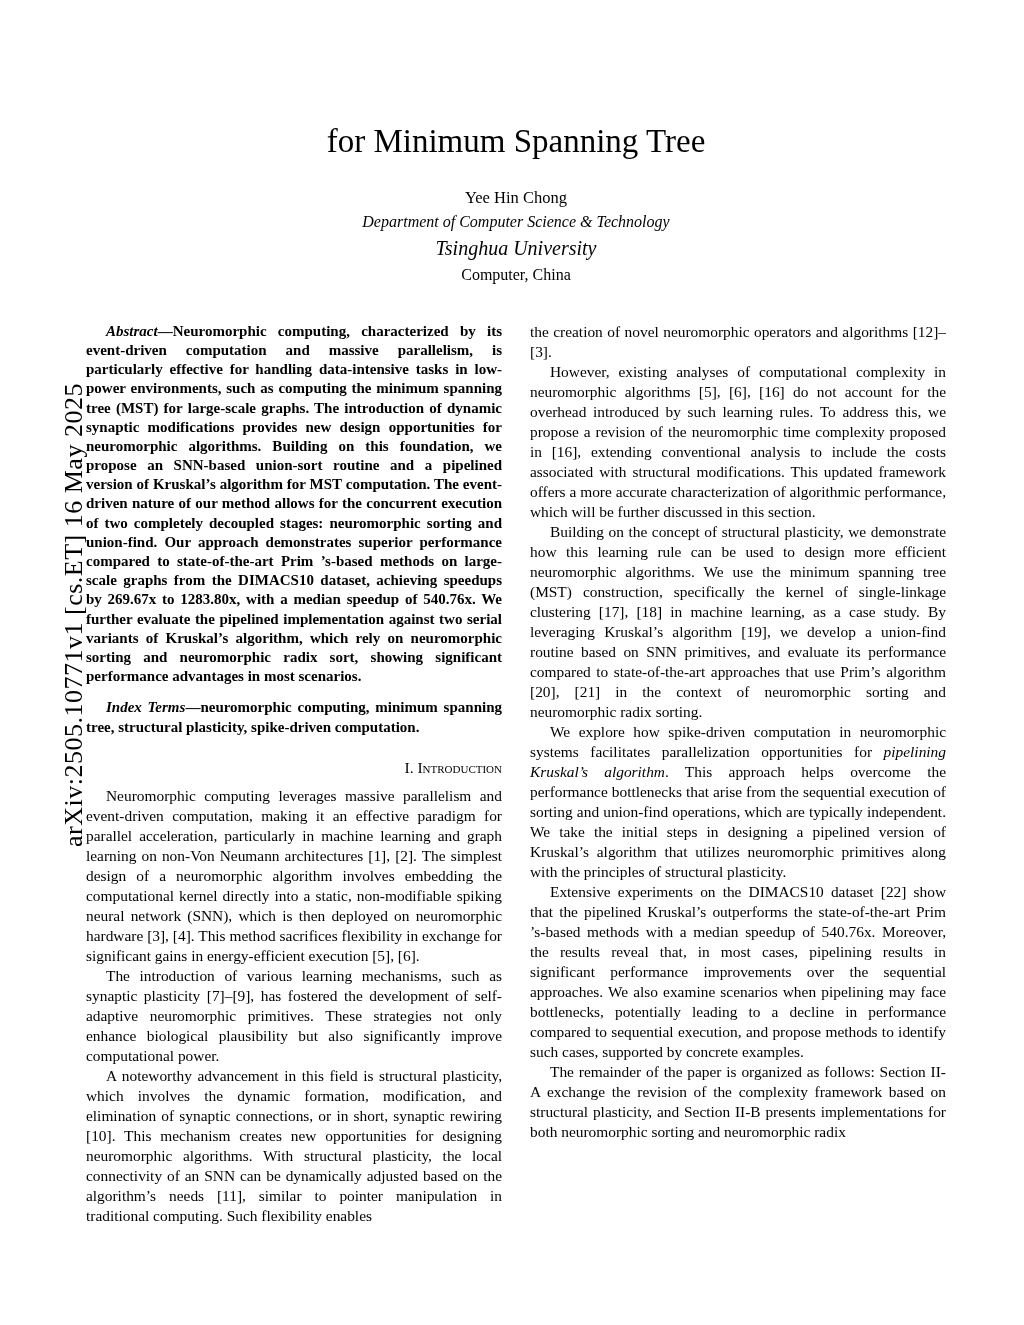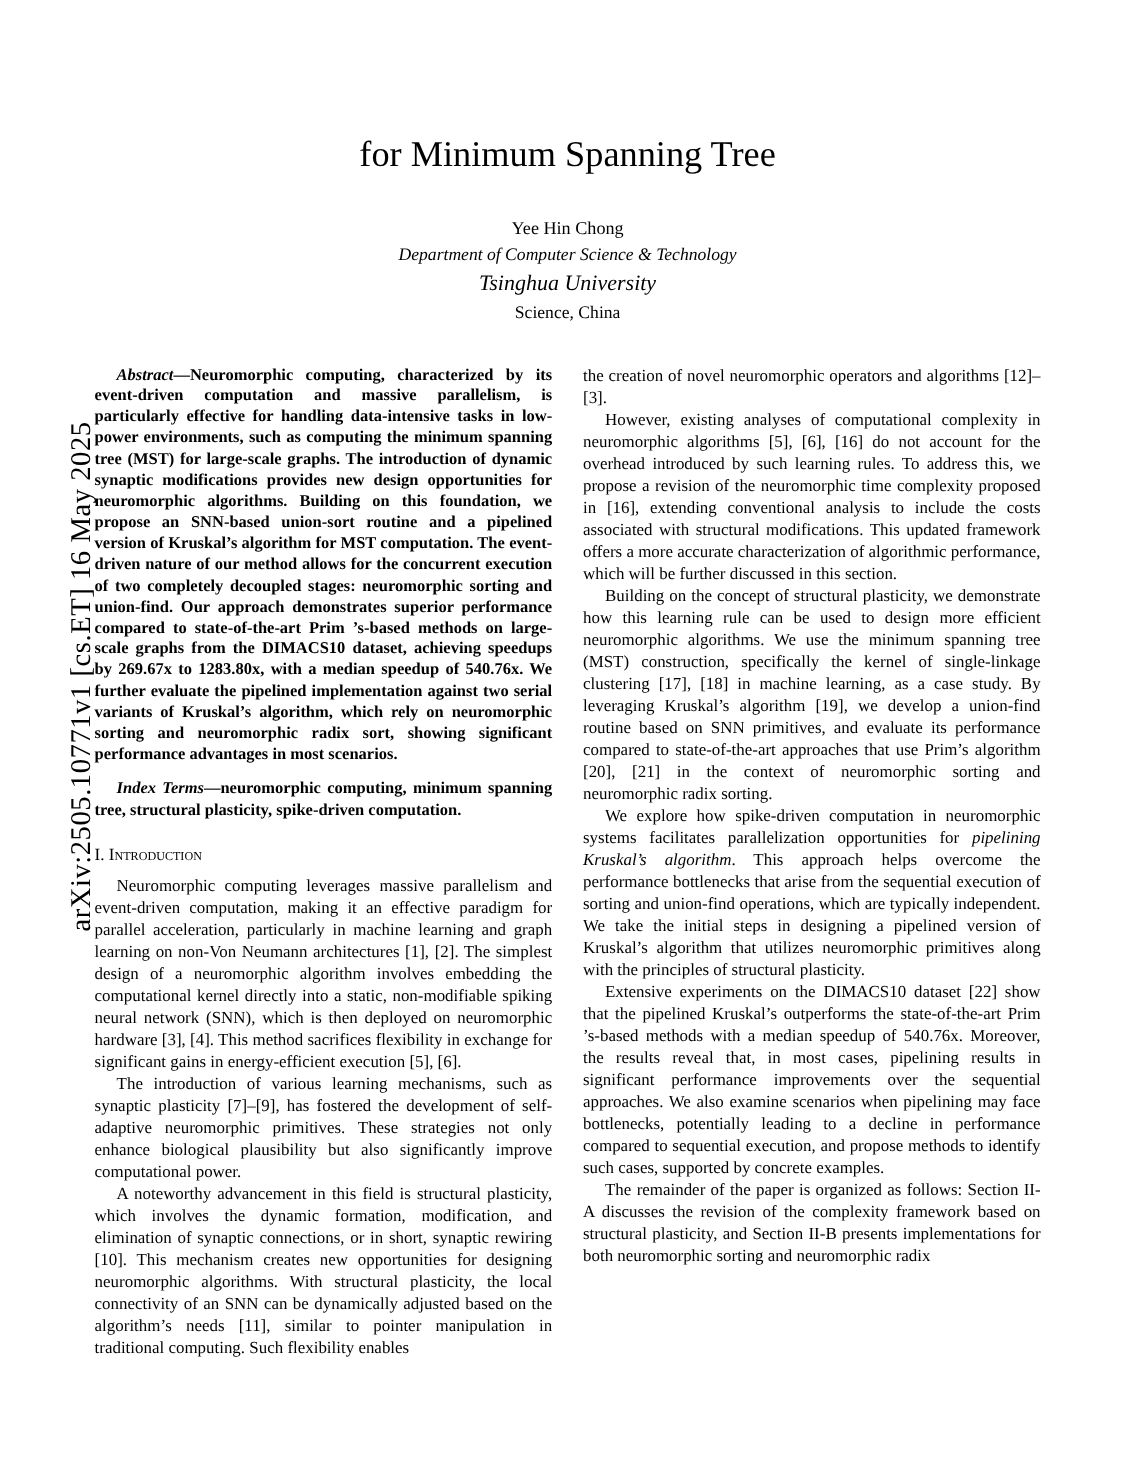--- a/index.html
+++ b/index.html
@@ -44,21 +44,21 @@
   }
   .title {
     font-family: "Liberation Serif", serif;
     font-size: 33px;
     line-height: 1.28;
     text-align: center;
     margin: 18px 40px 0 40px;
     font-weight: normal;
   }
   .authors {
-    margin-top: 34px;
+    margin-top: 24px;
     text-align: center;
     line-height: 1.45;
   }
   .author-name {
     font-size: 16.5px;
   }
   .author-dept {
     font-size: 16px;
     font-style: italic;
   }
@@ -107,21 +107,21 @@
     line-height: 1.28;
     text-align: justify;
     text-indent: 20px;
     margin-top: 12px;
   }
   .indexterms .lead {
     font-style: italic;
     font-weight: bold;
   }
   .section-head {
-    text-align: left;
+    text-align: right;
     margin: 22px 0 9px 0;
     font-size: 15.5px;
     font-variant: small-caps;
   }
   .it { font-style: italic; }
 </style>
 </head>
 <body>
 
 <div class="page">
@@ -132,21 +132,21 @@
 
     <h1 class="title">
       <br>
       <span>for Minimum Spanning Tree</span>
     </h1>
 
     <div class="authors">
       <div class="author-name">Yee Hin Chong</div>
       <div class="author-dept">Department of Computer Science &amp; Technology</div>
       <div class="author-univ">Tsinghua University</div>
-      <div class="author-city">Science, China</div>
+      <div class="author-city">Computer, China</div>
     </div>
 
     <div class="columns">
 
       <div class="col">
 
         <p class="abstract"><span class="lead">Abstract</span><span>—</span><span>Neuromorphic computing, characterized by its event-driven computation and massive parallelism, is particularly effective for handling data-intensive tasks in low-power environments, such as computing the minimum spanning tree (MST) for large-scale graphs. The introduction of dynamic synaptic modifications provides new design opportunities for neuromorphic algorithms. Building on this foundation, we propose an SNN-based union-sort routine and a pipelined version of Kruskal’s algorithm for MST computation. The event-driven nature of our method allows for the concurrent execution of two completely decoupled stages: neuromorphic sorting and union-find. Our approach demonstrates superior performance compared to state-of-the-art Prim ’s-based methods on large-scale graphs from the DIMACS10 dataset, achieving speedups by 269.67x to 1283.80x, with a median speedup of 540.76x. We further evaluate the pipelined implementation against two serial variants of Kruskal’s algorithm, which rely on neuromorphic sorting and neuromorphic radix sort, showing significant performance advantages in most scenarios.</span></p>
 
         <p class="indexterms"><span class="lead">Index Terms</span><span>—</span><span>neuromorphic computing, minimum spanning tree, structural plasticity, spike-driven computation.</span></p>
 
@@ -163,19 +163,19 @@
 
       <div class="col">
 
         <p class="noindent">the creation of novel neuromorphic operators and algorithms [12]–[3].</p>
         <p>However, existing analyses of computational complexity in neuromorphic algorithms [5], [6], [16] do not account for the overhead introduced by such learning rules. To address this, we propose a revision of the neuromorphic time complexity proposed in [16], extending conventional analysis to include the costs associated with structural modifications. This updated framework offers a more accurate characterization of algorithmic performance, which will be further discussed in this section.</p>
         <p>Building on the concept of structural plasticity, we demonstrate how this learning rule can be used to design more efficient neuromorphic algorithms. We use the minimum spanning tree (MST) construction, specifically the kernel of single-linkage clustering [17], [18] in machine learning, as a case study. By leveraging Kruskal’s algorithm [19], we develop a union-find routine based on SNN primitives, and evaluate its performance compared to state-of-the-art approaches that use Prim’s algorithm [20], [21] in the context of neuromorphic sorting and neuromorphic radix sorting.</p>
 
         <p><span>We explore how spike-driven computation in neuromorphic systems facilitates parallelization opportunities for </span><span class="it">pipelining Kruskal’s algorithm</span><span>. This approach helps overcome the performance bottlenecks that arise from the sequential execution of sorting and union-find operations, which are typically independent. We take the initial steps in designing a pipelined version of Kruskal’s algorithm that utilizes neuromorphic primitives along with the principles of structural plasticity.</span></p>
 
         <p>Extensive experiments on the DIMACS10 dataset [22] show that the pipelined Kruskal’s outperforms the state-of-the-art Prim ’s-based methods with a median speedup of 540.76x. Moreover, the results reveal that, in most cases, pipelining results in significant performance improvements over the sequential approaches. We also examine scenarios when pipelining may face bottlenecks, potentially leading to a decline in performance compared to sequential execution, and propose methods to identify such cases, supported by concrete examples.</p>
-        <p>The remainder of the paper is organized as follows: Section II-A discusses the revision of the complexity framework based on structural plasticity, and Section II-B presents implementations for both neuromorphic sorting and neuromorphic radix</p>
+        <p>The remainder of the paper is organized as follows: Section II-A exchange the revision of the complexity framework based on structural plasticity, and Section II-B presents implementations for both neuromorphic sorting and neuromorphic radix</p>
 
       </div>
 
     </div>
   </div>
 </div>
 
 </body></html>

